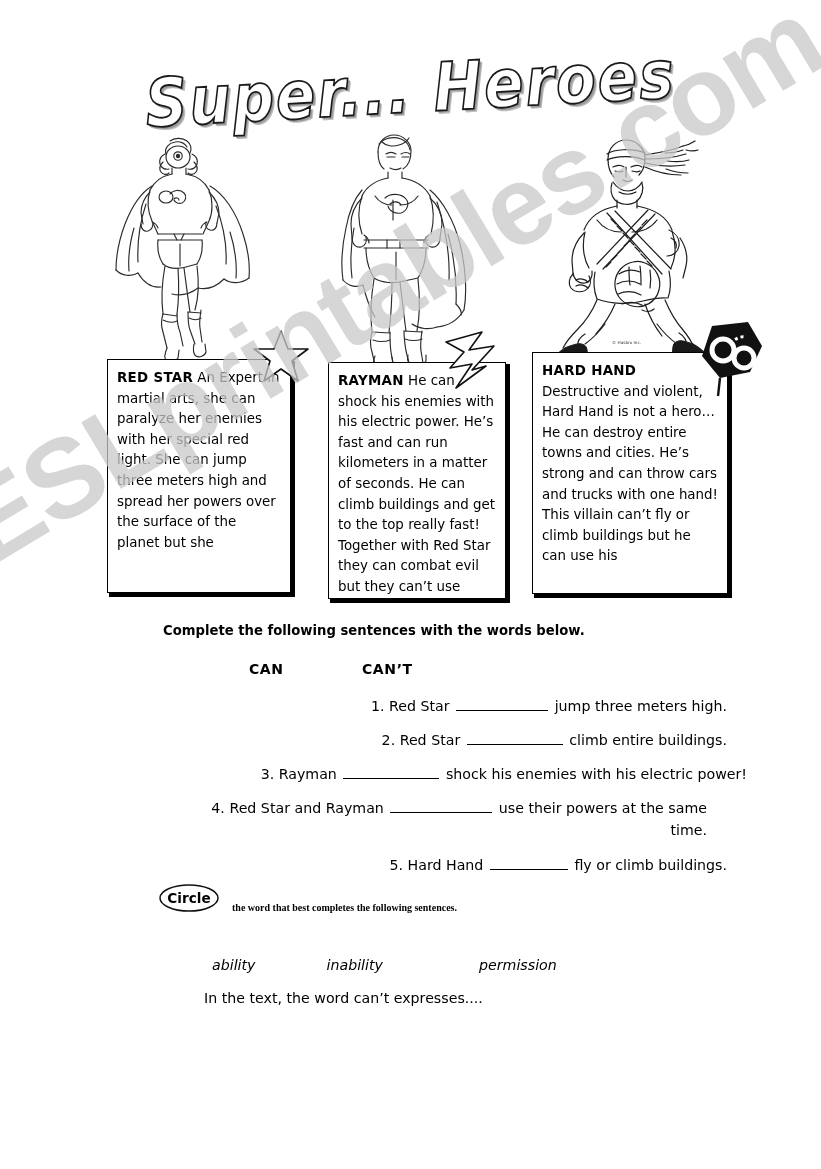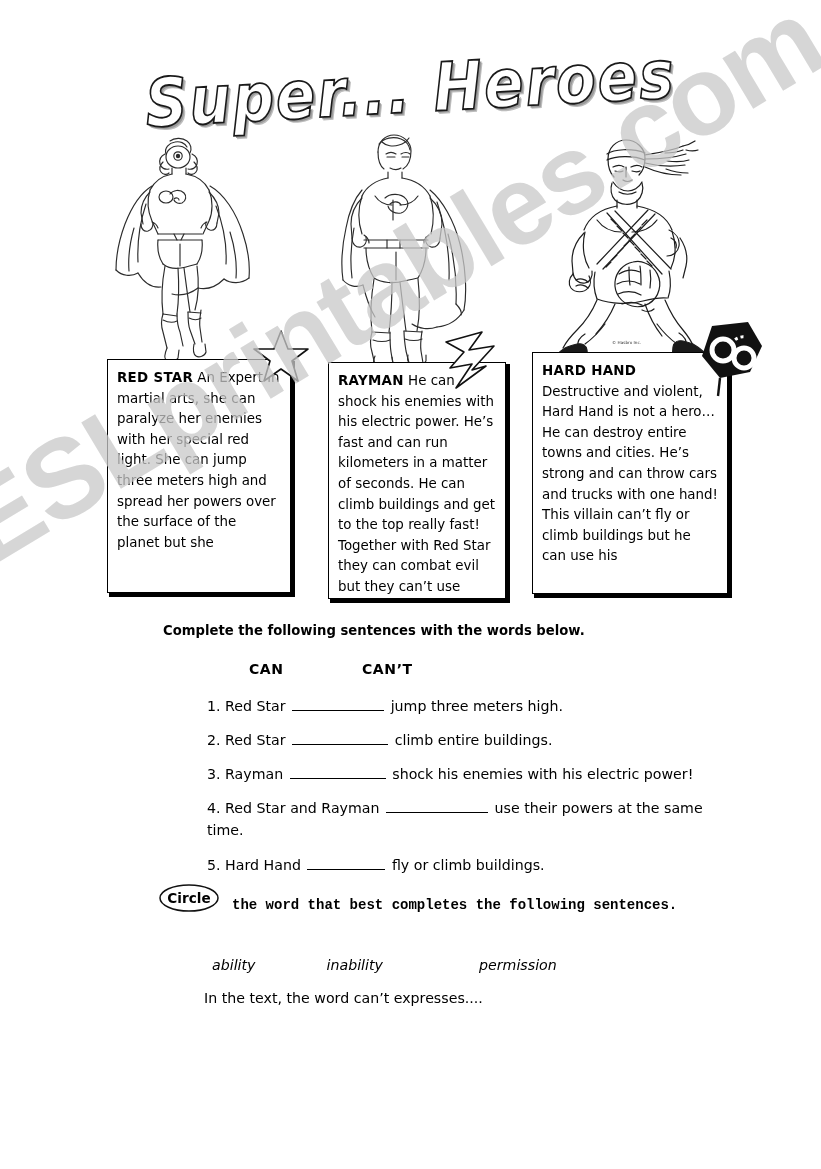--- a/index.html
+++ b/index.html
@@ -111,20 +111,21 @@
     color: #000;
     z-index: 20;
   }
   .q-line {
     position: absolute;
     font-family: "DejaVu Sans", sans-serif;
     font-size: 14.2px;
     line-height: 22px;
     color: #000;
     z-index: 20;
+    text-align: right;
   }
   .blank {
     display: inline-block;
     border-bottom: 1.4px solid #000;
     height: 13px;
     vertical-align: baseline;
     margin: 0 2px;
   }
   .circle-row {
     position: absolute;
@@ -144,23 +145,23 @@
     font-size: 13.6px;
     color: #000;
   }
   .circle-oval svg {
     position: absolute;
     left: 0; top: 0;
   }
   .circle-oval span { position: relative; }
   .circle-text {
     margin-left: 12px;
-    font-family: Liberation Mono, monospace;
-    font-weight: bold;
-    font-size: 14px;
+    font-family: Liberation Serif, serif;
+    font-weight: bold;
+    font-size: 10px;
     color: #000;
   }
   .sub-line {
     position: absolute;
     font-family: "DejaVu Sans", sans-serif;
     font-size: 14.2px;
     color: #000;
     z-index: 20;
   }
   .sub-line u { text-decoration: underline; }

